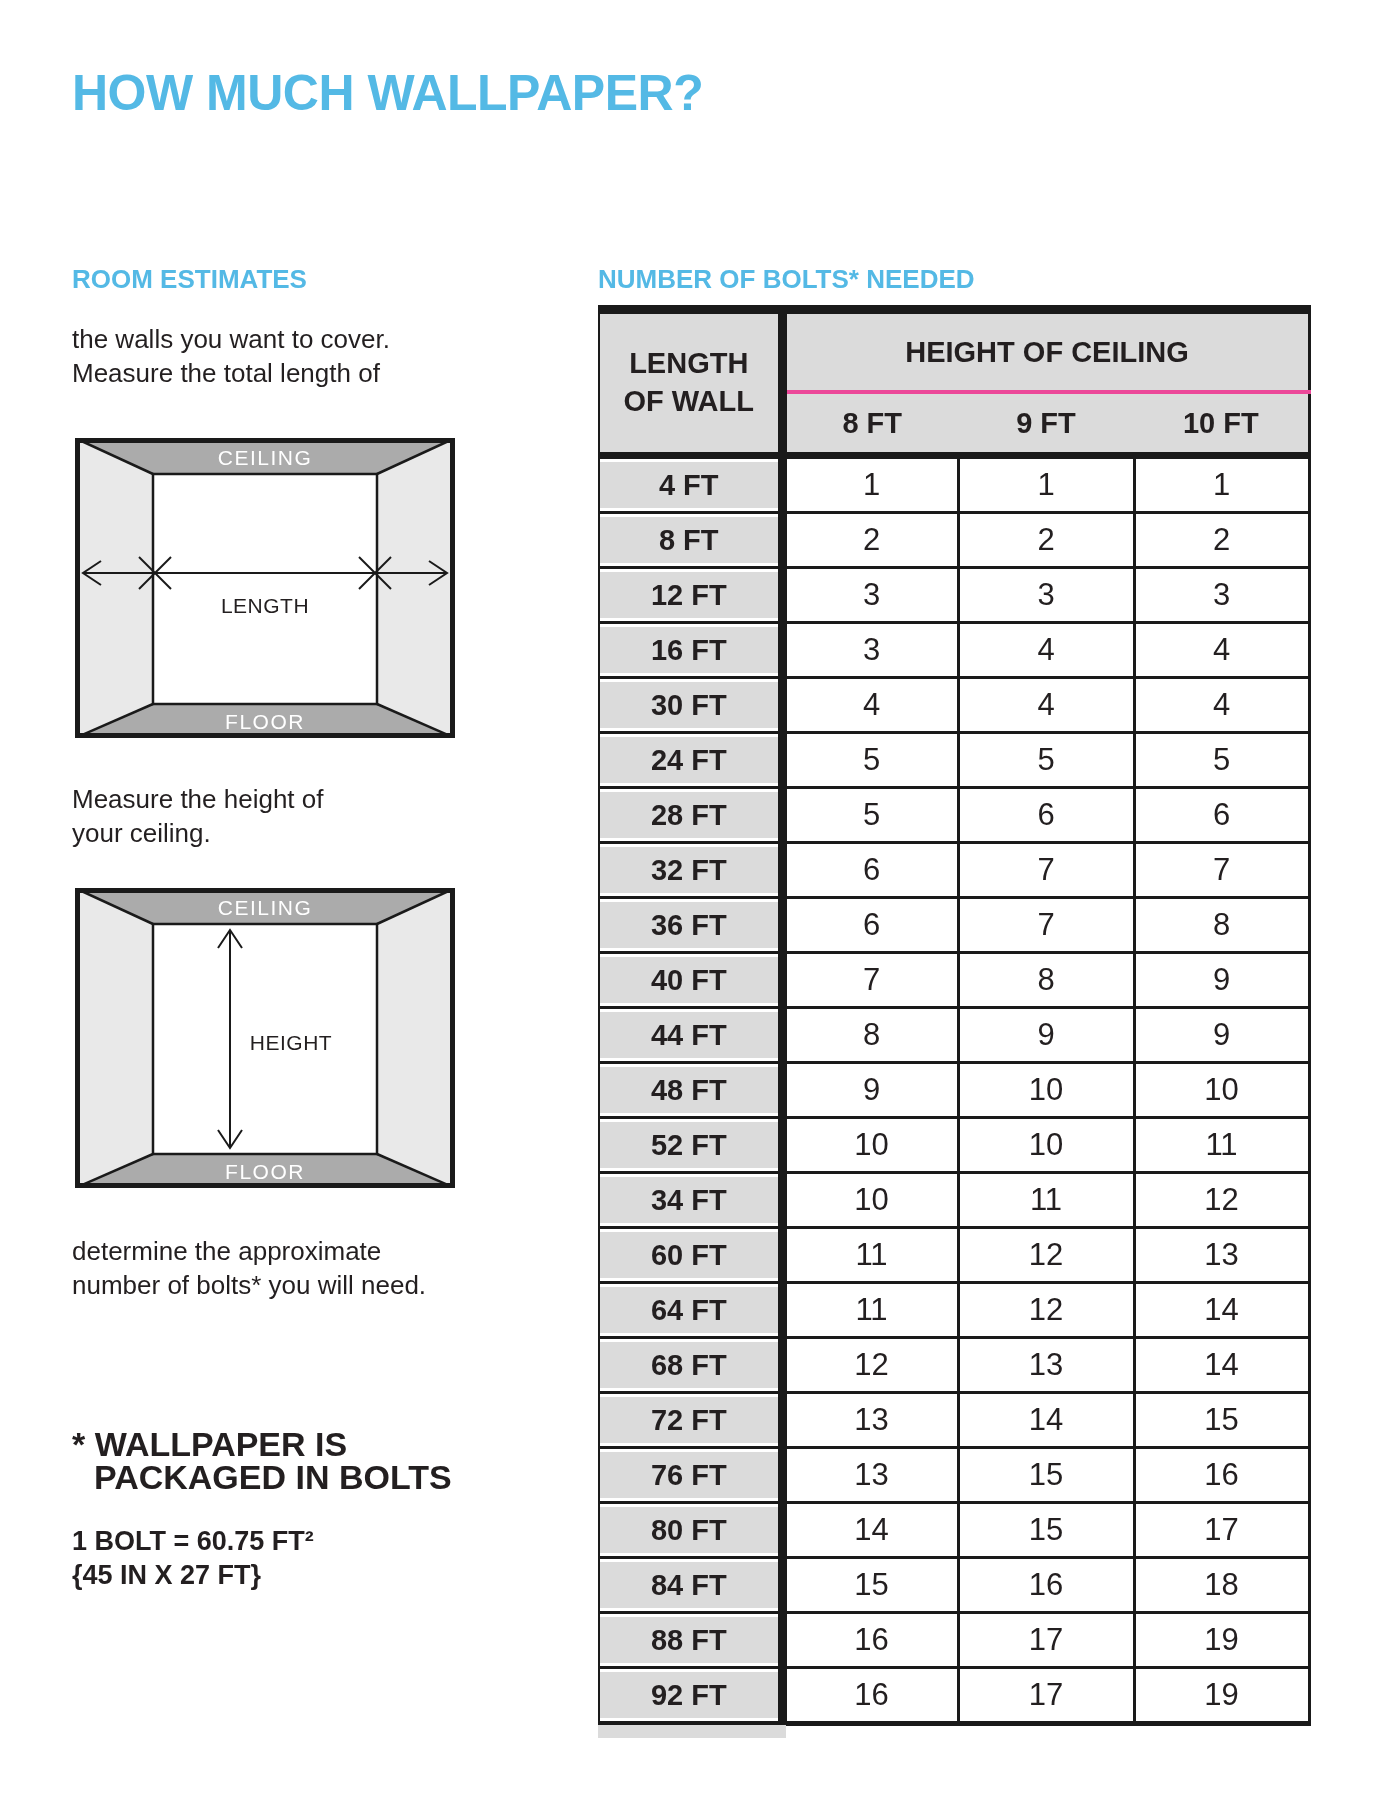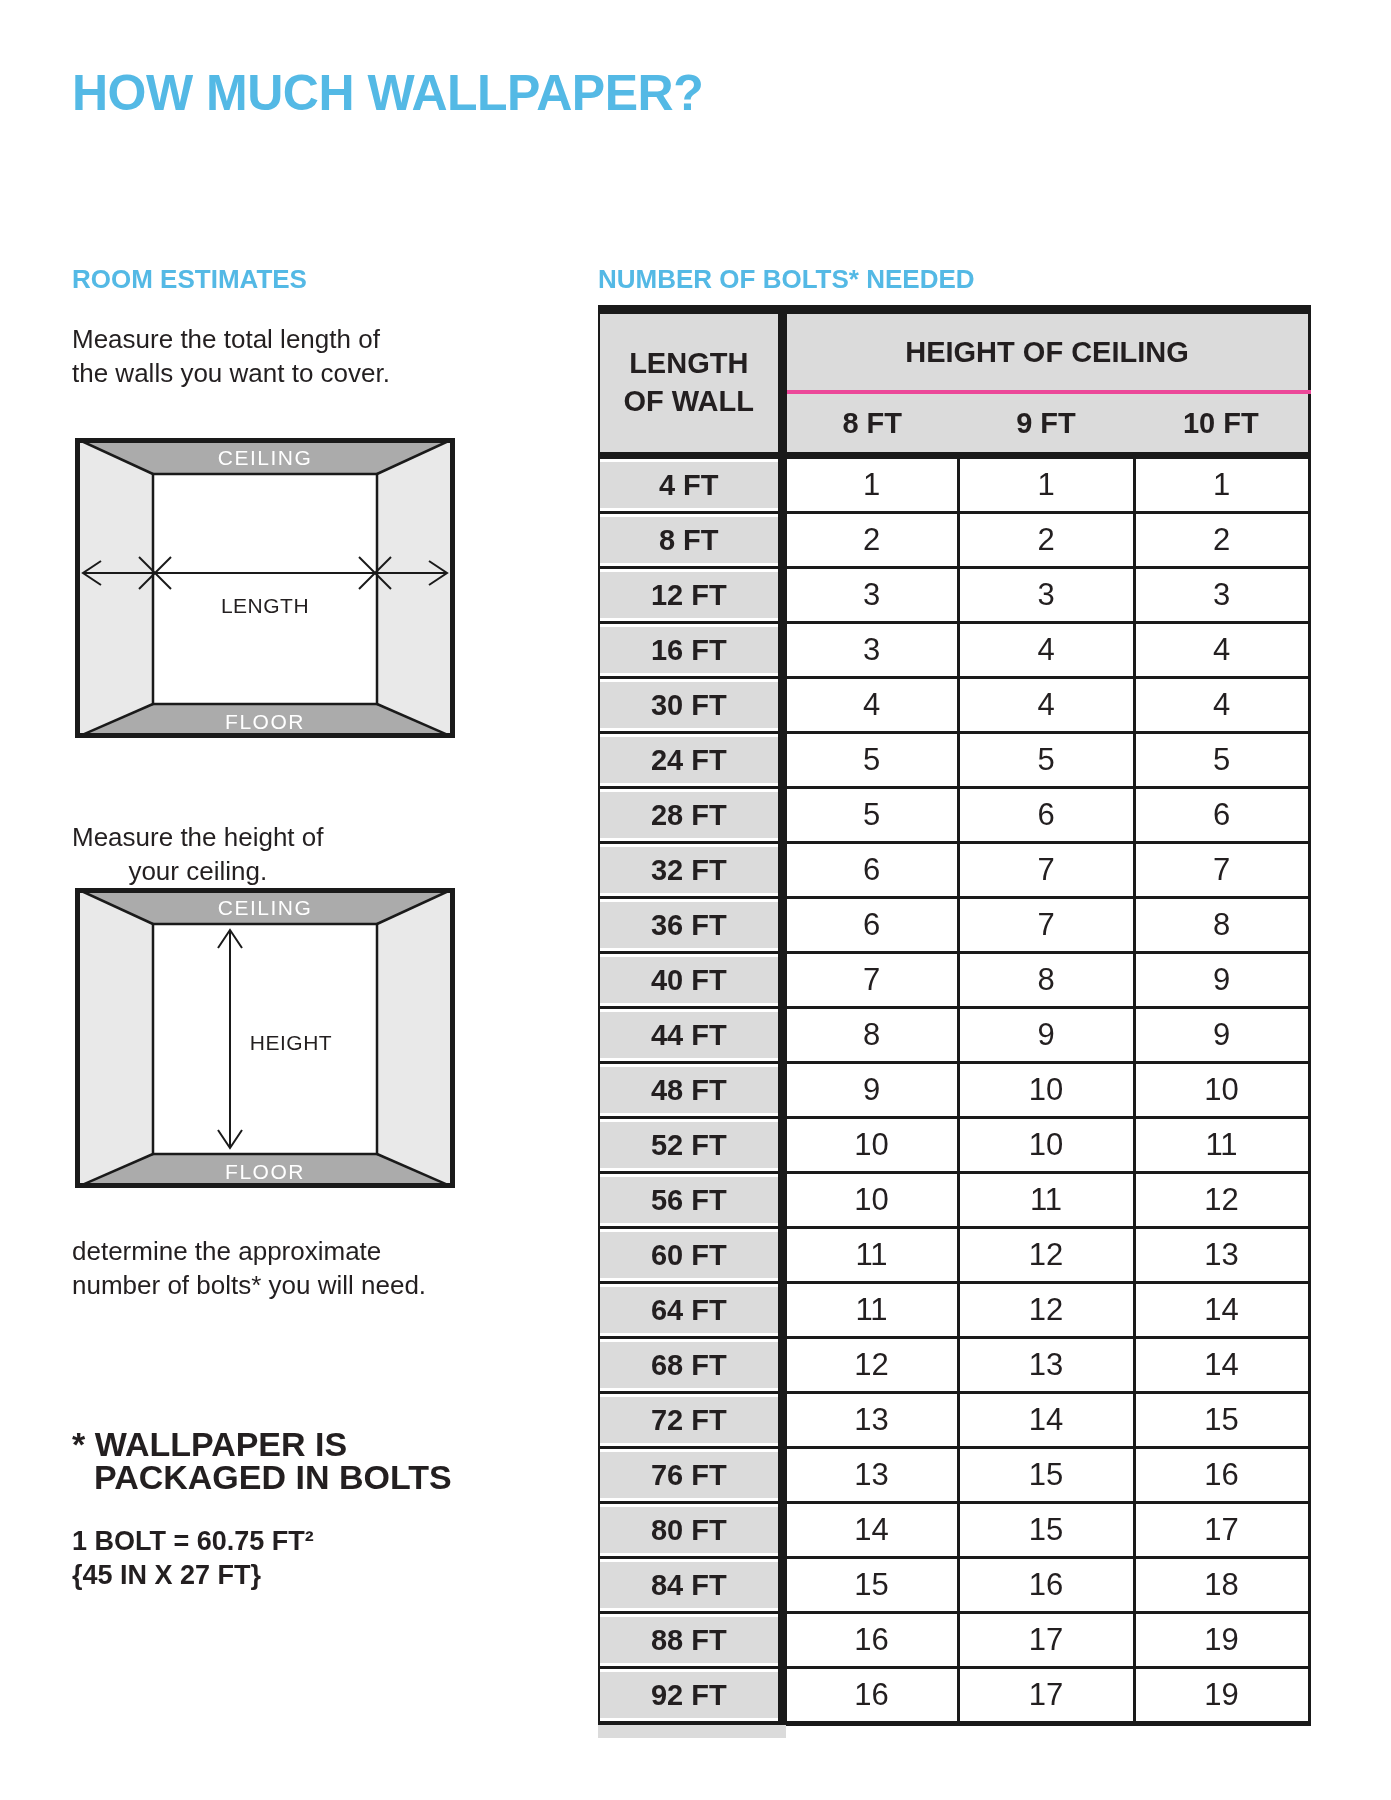--- a/index.html
+++ b/index.html
@@ -17,21 +17,21 @@
     font-size:50px;font-weight:bold;letter-spacing:-.5px;
     color:#54b9e5;line-height:1;
   }
   .section-heading{
     font-size:26px;font-weight:bold;color:#54b9e5;line-height:1;
   }
   .room-estimates-heading{left:72px;top:266px;}
   .table-heading{left:598px;top:266px;width:710px;text-align:left;}
   .body-text{font-size:26px;line-height:34px;color:#231f20;}
   .step1-text{left:72px;top:322px;}
-  .step2-text{left:72px;top:820px;text-align:center;}
+  .step2-text{left:72px;top:782px;}
   .step3-text{left:72px;top:1234px;}
   .footnote{left:72px;top:1428px;font-size:34px;font-weight:bold;line-height:33px;}
   .footnote .indent{padding-left:22px;}
   .bolt-def{left:72px;top:1524px;font-size:27px;font-weight:bold;line-height:34px;}
   .diagram1{left:75px;top:438px;}
   .diagram2{left:75px;top:888px;}
   .diag-label{font-family:"Liberation Sans",sans-serif;font-size:21px;letter-spacing:1.5px;}
   .diag-label-white{fill:#ffffff;}
   .diag-label-black{fill:#231f20;letter-spacing:.5px;}
 
@@ -73,22 +73,22 @@
 </head>
 <body>
 
 <div class="page">
 
   <div class="abs page-title">HOW MUCH WALLPAPER?</div>
 
   <div class="abs section-heading room-estimates-heading">ROOM ESTIMATES</div>
 
   <div class="abs body-text step1-text">
+    <div>the walls you want to cover.</div>
     <div>Measure the total length of</div>
-    <div>the walls you want to cover.</div>
   </div>
 
   <svg class="abs diagram1" width="380" height="300" viewBox="0 0 380 300">
     <polygon points="0,0 380,0 302,36 78,36" fill="#ababab"></polygon>
     <polygon points="0,300 78,266 302,266 380,300" fill="#ababab"></polygon>
     <polygon points="0,0 78,36 78,266 0,300" fill="#e9e9e9"></polygon>
     <polygon points="380,0 302,36 302,266 380,300" fill="#e9e9e9"></polygon>
     <rect x="78" y="36" width="224" height="230" fill="#ffffff" stroke="#1a1a1a" stroke-width="2.5"></rect>
     <line x1="0" y1="0" x2="78" y2="36" stroke="#1a1a1a" stroke-width="2.5"></line>
     <line x1="380" y1="0" x2="302" y2="36" stroke="#1a1a1a" stroke-width="2.5"></line>
@@ -246,21 +246,21 @@
           <td class="val">10</td>
           <td class="val">10</td>
         </tr>
         <tr>
           <td class="label">52 FT</td>
           <td class="val">10</td>
           <td class="val">10</td>
           <td class="val">11</td>
         </tr>
         <tr>
-          <td class="label">56 FT</td>
+          <td class="label">34 FT</td>
           <td class="val">10</td>
           <td class="val">11</td>
           <td class="val">12</td>
         </tr>
         <tr>
           <td class="label">60 FT</td>
           <td class="val">11</td>
           <td class="val">12</td>
           <td class="val">13</td>
         </tr>

